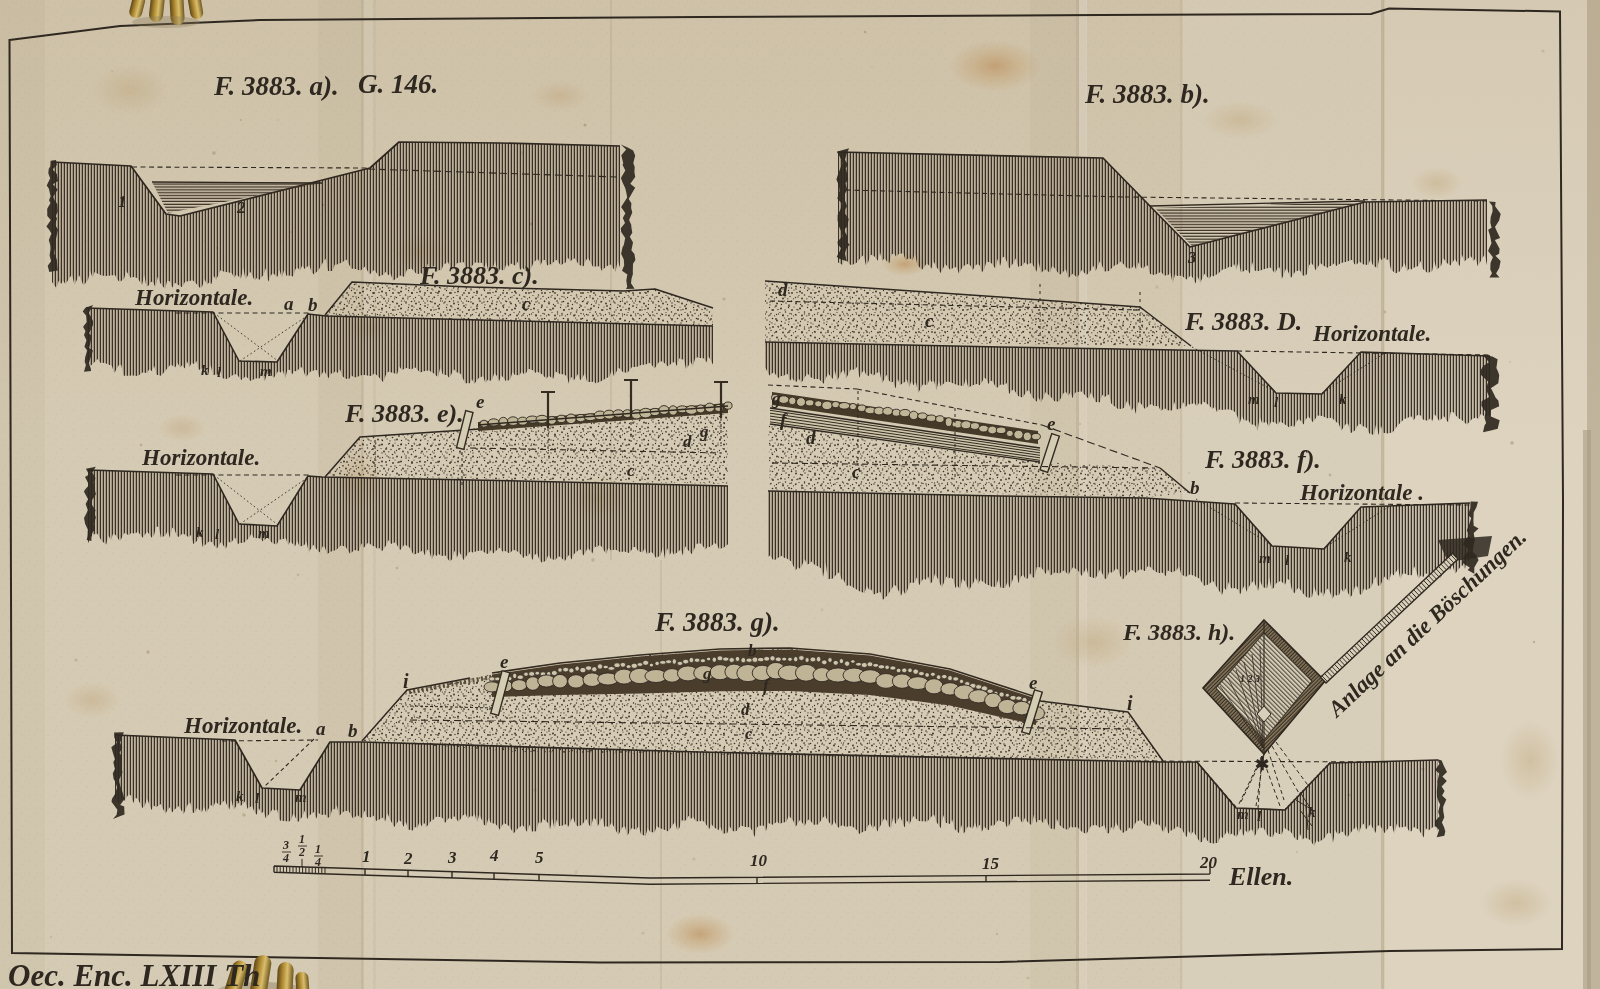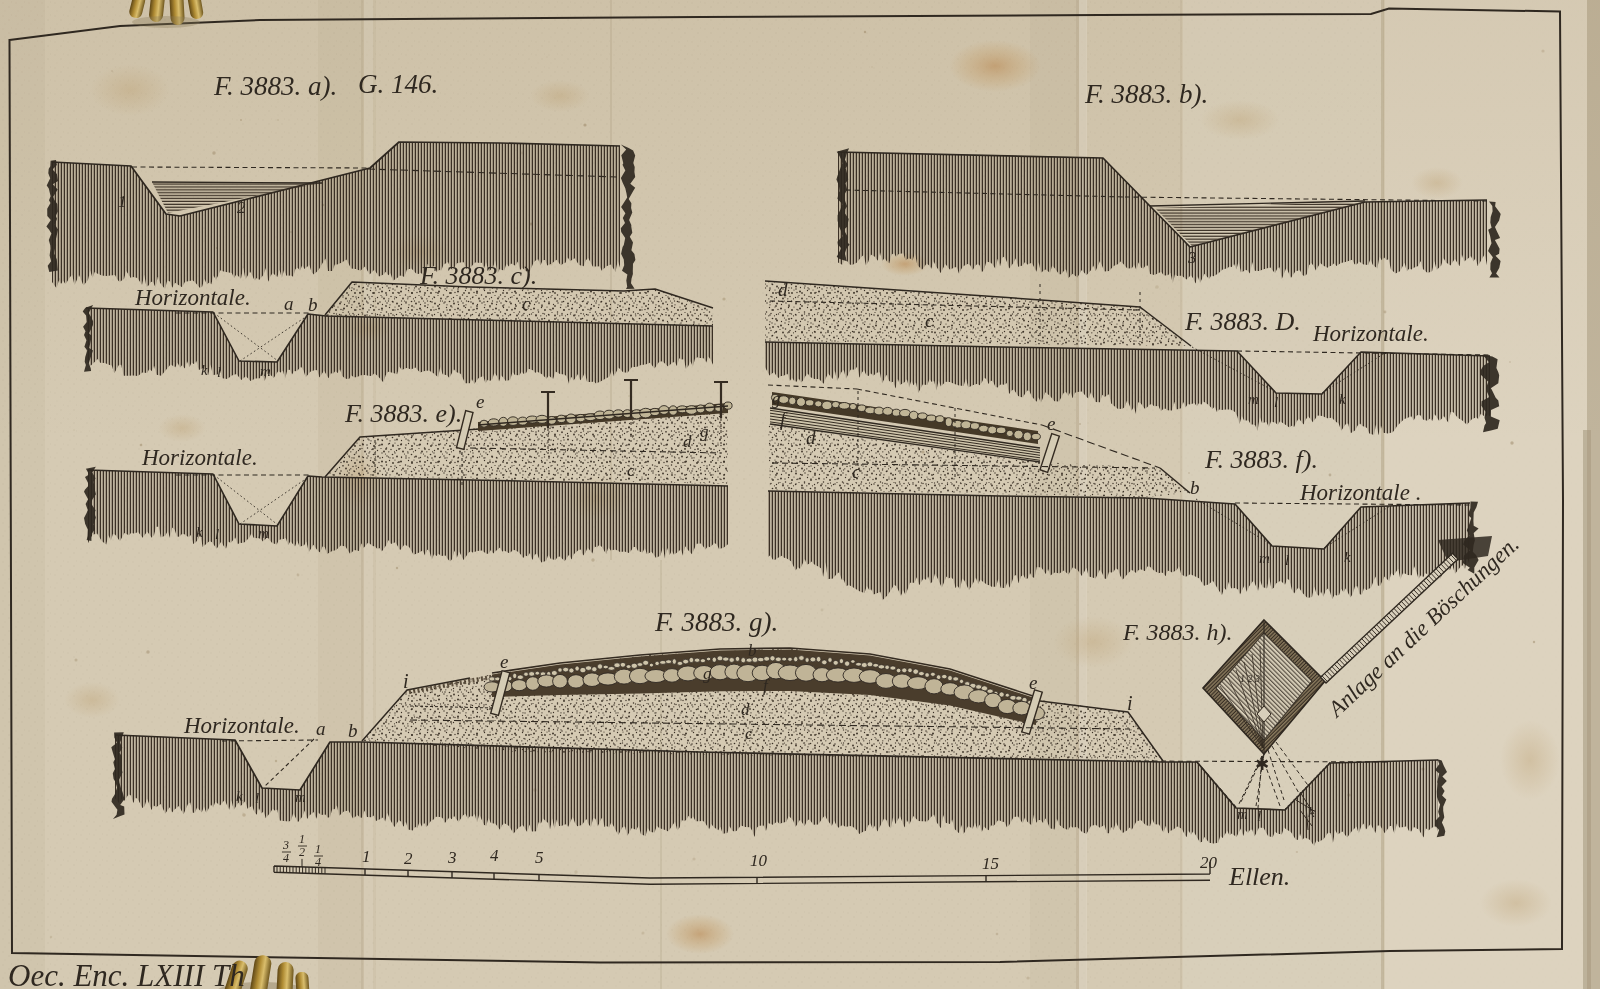--- a/index.html
+++ b/index.html
@@ -1,16 +1,16 @@
 <!DOCTYPE html>
 <html><head><meta charset="utf-8">
 <style>
   html,body { margin:0; padding:0; background:#c9bfa8; }
   #page { width:1600px; height:989px; position:relative; overflow:hidden;
-          font-family:"Liberation Serif", serif; }
+          font-family:"Liberation Serif", serif;font-weight:bold; }
 </style></head>
 <body>
 <div id="page">
 <svg width="1600" height="989" viewBox="0 0 1600 989">
 <defs>
 <pattern id="pv" width="3" height="10" patternUnits="userSpaceOnUse">
   <line x1="1.4" y1="0" x2="1.4" y2="10" stroke="#3b3025" stroke-width="1.5"></line>
 </pattern>
 <pattern id="pv2" width="3.4" height="10" patternUnits="userSpaceOnUse">
   <line x1="1.5" y1="0" x2="1.5" y2="10" stroke="#40352a" stroke-width="1.5"></line>

